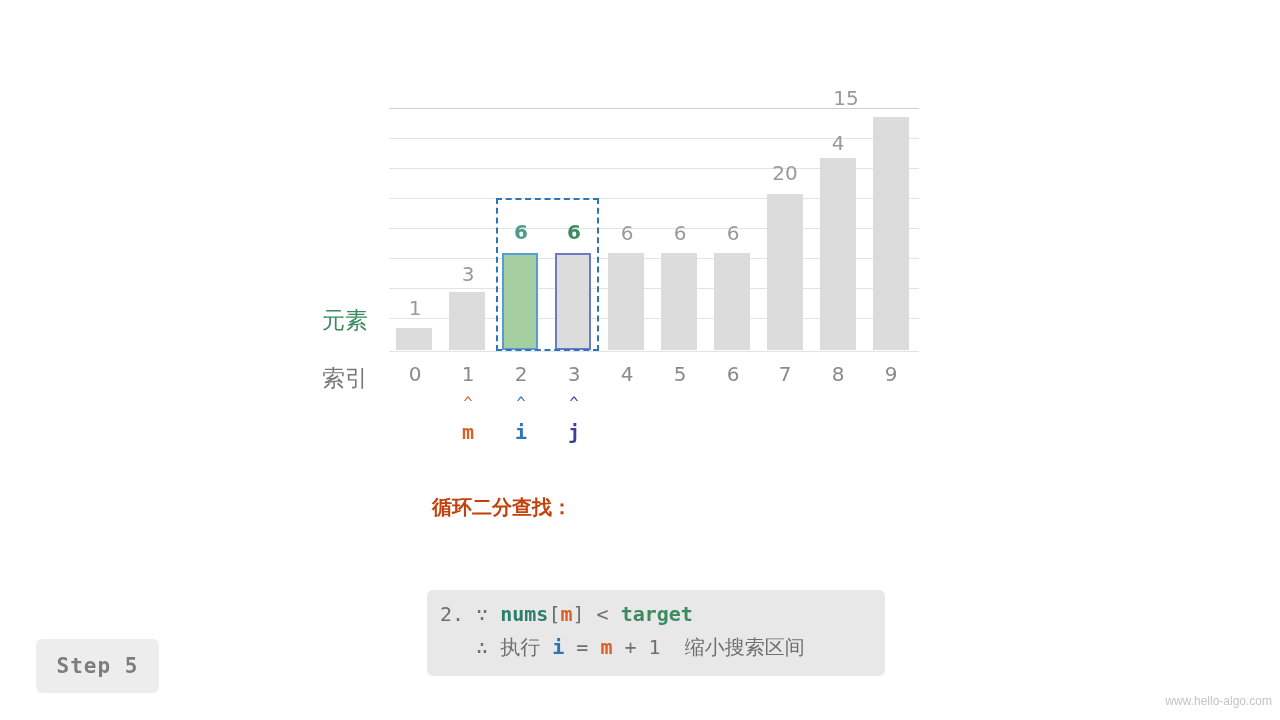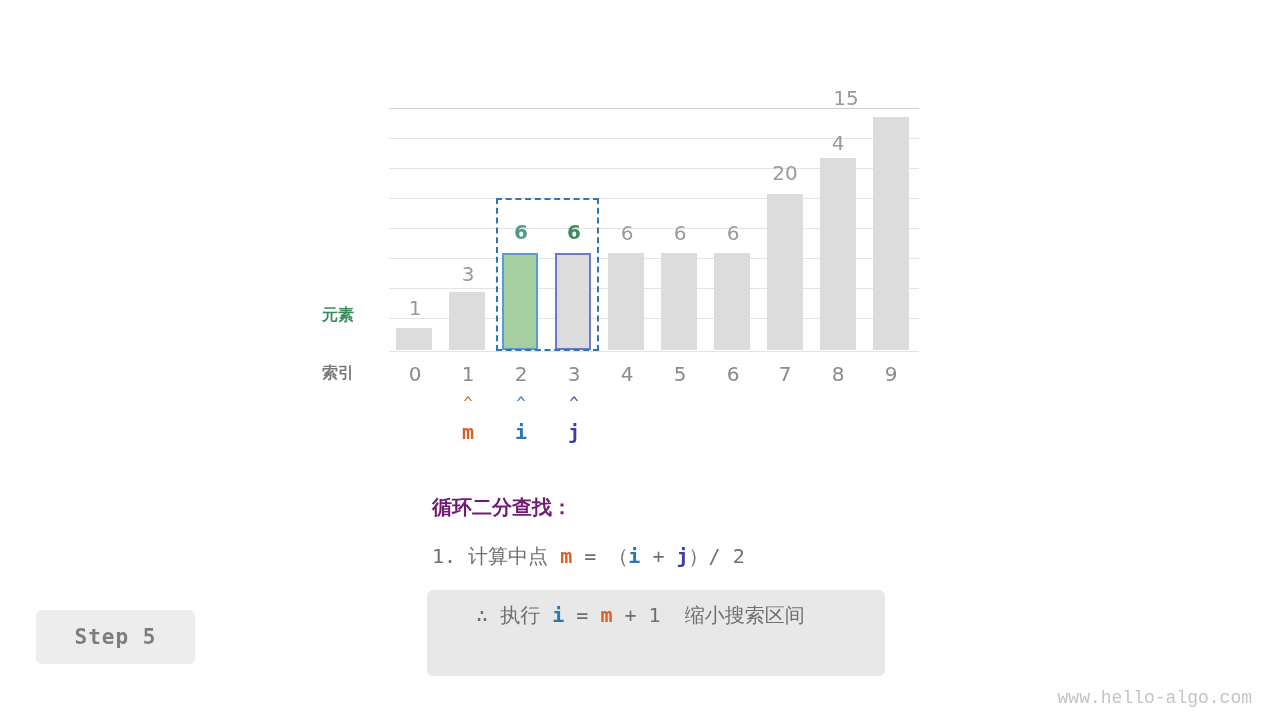--- a/index.html
+++ b/index.html
@@ -84,22 +84,22 @@
   .index-label {
     position: absolute;
     width: 60px;
     text-align: center;
     font-size: 20px;
     color: #8a8a8a;
   }
 
   .row-title {
     position: absolute;
-    font-size: 16px;
-    font-weight: bold;
+    font-size: 23px;
+    font-weight: normal;
   }
   #elements-title {
     left: 322px;
     top: 305px;
     color: #3d8a5f;
   }
   #index-title {
     left: 322px;
     top: 363px;
     color: #7a7a7a;
@@ -142,21 +142,21 @@
   
   #text-block {
     position: absolute;
     left: 432px;
     top: 494px;
     width: 520px;
   }
   #caption {
     font-size: 20px;
     font-weight: bold;
-    color: #701a75;
+    color: #c2410c;
     margin-bottom: 22px;
   }
   .step-line {
     font-size: 20px;
     color: #6f6f6f;
     font-family: "DejaVu Sans Mono", monospace;
     margin-bottom: 10px;
     white-space: pre;
   }
   .c-m { color: #d95f24; font-weight: bold; }
@@ -180,42 +180,42 @@
     left: 440px;
     top: 602px;
     width: 440px;
   }
   #highlight-text .step-line { margin-bottom: 8px; }
 
   
   #step-badge {
     position: absolute;
     left: 36px;
-    top: 610px;
-    width: 159px;
+    top: 639px;
+    width: 123px;
     height: 54px;
     background: #ededed;
     border-radius: 6px;
     display: flex;
     align-items: center;
     justify-content: center;
     font-family: "DejaVu Sans Mono", monospace;
     font-size: 21px;
     font-weight: bold;
     color: #7d7d7d;
     letter-spacing: 1px;
   }
 
   
   #watermark {
     position: absolute;
-    right: 28px;
+    right: 8px;
     bottom: 12px;
-    font-family: Liberation Mono, monospace;
-    font-size: 18px;
+    font-family: Liberation Sans, sans-serif;
+    font-size: 12px;
     color: #c4c4c4;
   }
 </style>
 </head>
 <body>
 
 <div id="chart">
   <div class="gridline top" style="top:48px;"></div>
   <div class="gridline" style="top:78px;"></div>
   <div class="gridline" style="top:108px;"></div>
@@ -279,23 +279,23 @@
   <span class="caret">^</span>
   <span class="pname" style="margin-top:10px;">i</span>
 </div>
 <div class="pointer p-j" style="left:544px; top:396px;">
   <span class="caret">^</span>
   <span class="pname" style="margin-top:10px;">j</span>
 </div>
 
 <div id="text-block">
   <div id="caption">循环二分查找：</div>
-  <div class="step-line"><span class="c-plain">1. 计算中点 </span><span class="c-m">m</span><span class="c-plain"> = （</span><span class="c-i">i</span><span class="c-plain"> + </span><span class="c-j">j</span><span class="c-plain">）/ 2</span></div>
 </div>
 
 <div id="highlight-box"></div>
 <div id="highlight-text">
+  <div class="step-line"><span class="c-plain">2. ∵ </span><span class="c-nums">nums</span><span class="c-plain">[</span><span class="c-m">m</span><span class="c-plain">]</span><span class="c-plain"> &lt; </span><span class="c-target">target</span></div>
   <div class="step-line"><span class="c-plain">   ∴ 执行 </span><span class="c-i">i</span><span class="c-plain"> = </span><span class="c-m">m</span><span class="c-plain"> + 1  缩小搜索区间</span></div>
 </div>
 
 <div id="step-badge">Step 5</div>
 
 <div id="watermark">www.hello-algo.com</div>
 
 </body></html>

